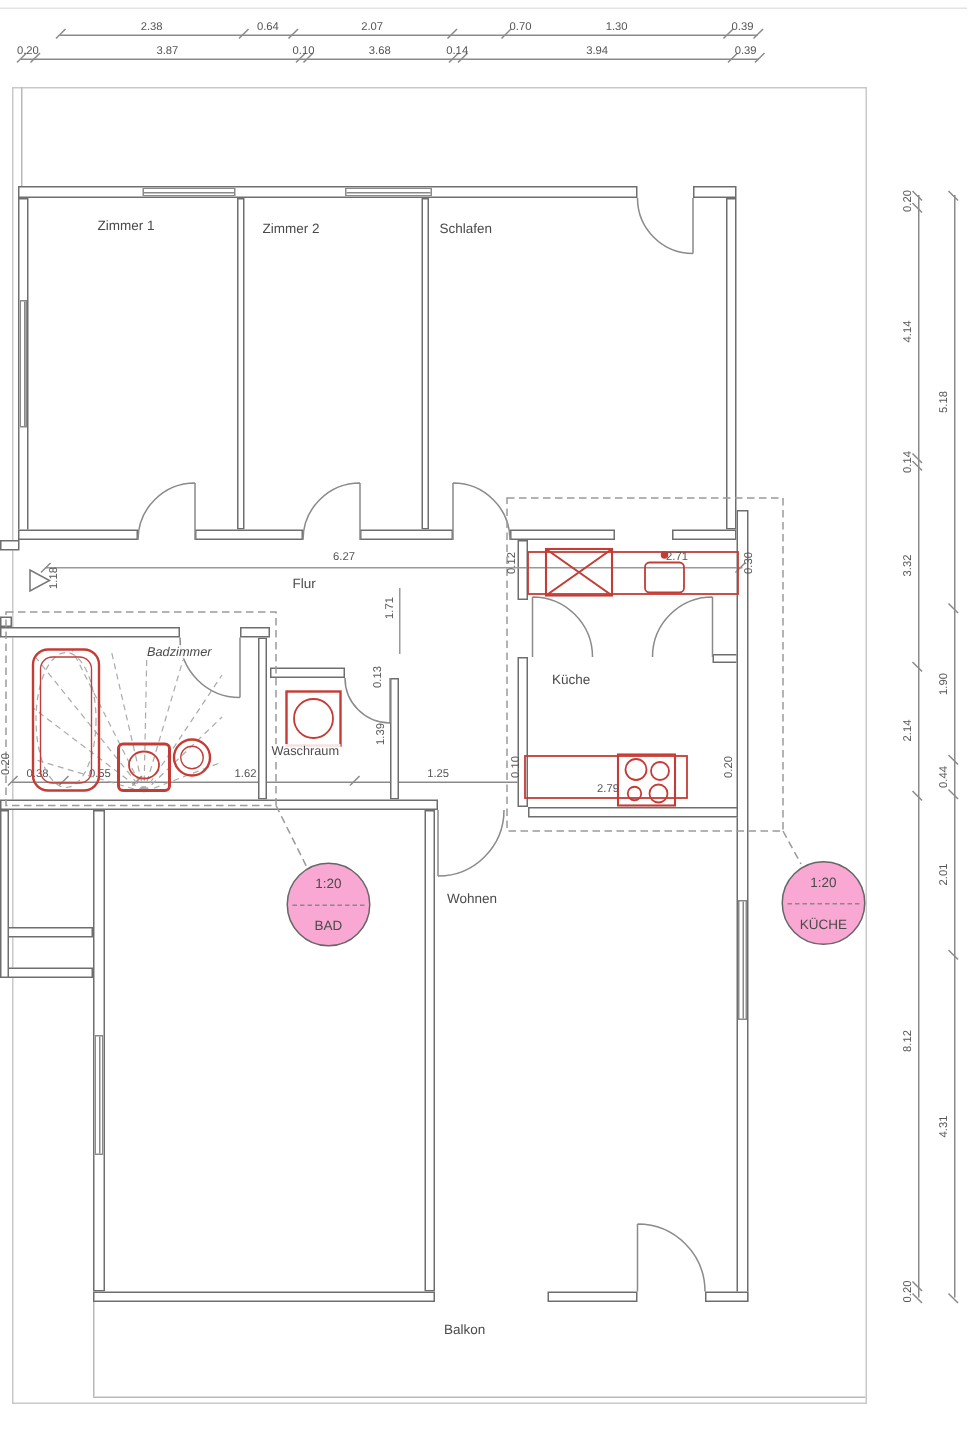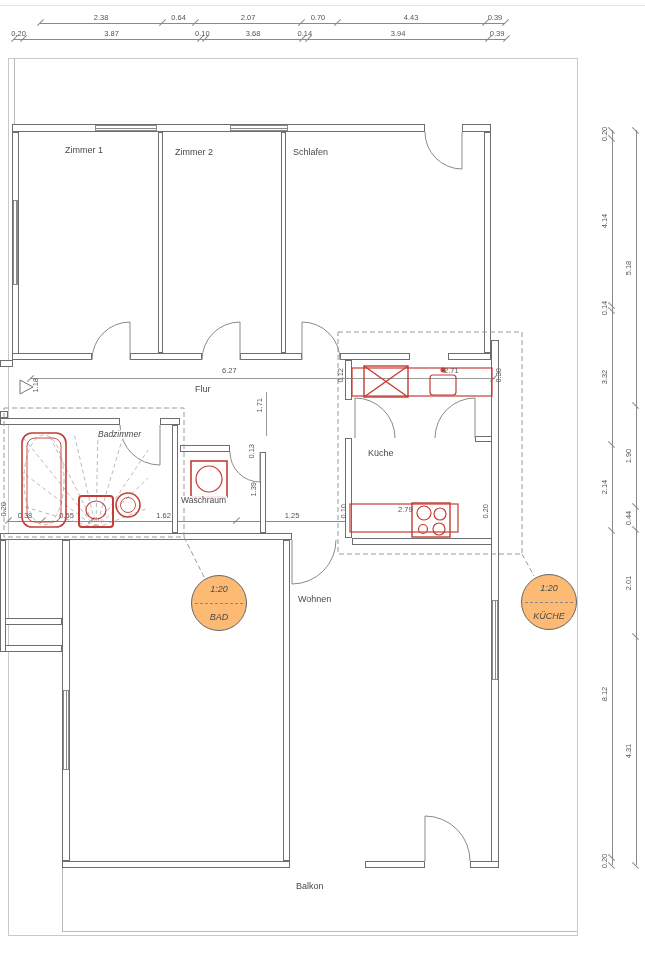--- a/index.html
+++ b/index.html
@@ -22,21 +22,21 @@
   .chain.v{border-right:1px solid #8a8a8a;}
   .tick{position:absolute;background:#8a8a8a;}
   .tick.th{width:1px;height:9px;bottom:-4px;transform:rotate(45deg);}
   .tick.tv{height:1px;width:9px;right:-4px;transform:rotate(45deg);}
   .tickabs{position:absolute;width:1px;height:9px;background:#8a8a8a;transform:rotate(45deg);}
   .dim-label{position:absolute;font-size:7.5px;color:#555;white-space:nowrap;line-height:1;}
   .dim-label.dh{bottom:2px;transform:translateX(-50%);}
   .dim-label.dv{right:4px;writing-mode:vertical-rl;transform:translateY(-50%) rotate(180deg);}
   .dimline{position:absolute;background:#999;}
   .detail-circle{position:absolute;width:54px;height:54px;border:1px solid #666;
-                 border-radius:50%;background:#fdba74;font-style:italic;}
+                 border-radius:50%;background:#f9a8d4;}
   .dc-top{position:absolute;top:8px;left:0;width:100%;text-align:center;font-size:9px;color:#4a4a4a;}
   .dc-bot{position:absolute;bottom:8px;left:0;width:100%;text-align:center;font-size:9px;color:#4a4a4a;}
   .dc-line{position:absolute;top:50%;left:5%;width:90%;border-top:1px dashed #888;}
 </style>
 </head>
 <body>
 
 <div id="plan">
 
   <div class="hair" style="left:0;top:5px;width:645px;height:1px;background:#e3e3e3;"></div>
@@ -47,22 +47,22 @@
       <div class="tick th" style="left: 0px;"></div>
       <div class="tick th" style="left: 122.152px;"></div>
       <div class="tick th" style="left: 155px;"></div>
       <div class="tick th" style="left: 261.242px;"></div>
       <div class="tick th" style="left: 297.169px;"></div>
       <div class="tick th" style="left: 444.983px;"></div>
       <div class="tick th" style="left: 465px;"></div>
       <div class="dim-label dh" style="left: 61.0762px;">2.38</div>
       <div class="dim-label dh" style="left: 138.576px;">0.64</div>
       <div class="dim-label dh" style="left: 208.121px;">2.07</div>
-      <div class="dim-label dh" style="left: 262px; padding-left: 32px;">0.70</div>
-      <div class="dim-label dh" style="left: 371.076px;">4.43</div>
+      <div class="dim-label dh" style="left: 291px; padding-left: 32px;">0.70</div>
+      <div class="dim-label dh" style="left: 371.076px;">1.30</div>
       <div class="dim-label dh" style="left: 454.992px;">0.39</div>
     </div>
   <div class="chain h" style="left:14px;top:26px;width:492px;height:13px;">
       <div class="tick th" style="left: 0px;"></div>
       <div class="tick th" style="left: 9.14498px;"></div>
       <div class="tick th" style="left: 186.1px;"></div>
       <div class="tick th" style="left: 190.673px;"></div>
       <div class="tick th" style="left: 287.61px;"></div>
       <div class="tick th" style="left: 294.011px;"></div>
       <div class="tick th" style="left: 474.167px;"></div>
@@ -239,21 +239,21 @@
   <div class="room-label" style="left:293px;top:148px;">Schlafen</div>
   <div class="room-label" style="left:195px;top:385px;">Flur</div>
   <div class="room-label onwhite" style="left:97px;top:430px;font-size:8.5px;font-style:italic;">Badzimmer</div>
   <div class="room-label onwhite" style="left:180px;top:496px;font-size:8.5px;">Waschraum</div>
   <div class="room-label" style="left:368px;top:449px;">Küche</div>
   <div class="room-label" style="left:298px;top:595px;text-align:center;">Wohnen</div>
   <div class="room-label" style="left:296px;top:882px;">Balkon</div>
 
   <div class="htext" style="left:222px;top:367px;">6.27</div>
   <div class="htext" style="left:416px;top:367px;padding-left:28px;">2.71</div>
-  <div class="htext" style="left:398px;top:506px;">2.79</div>
+  <div class="htext" style="left:398px;top:522px;">2.79</div>
   <div class="vtext" style="left:32px;top:378px;">1.18</div>
   <div class="vtext" style="left:256px;top:398px;">1.71</div>
   <div class="vtext" style="left:248px;top:444px;">0.13</div>
   <div class="vtext" style="left:250px;top:482px;">1.39</div>
   <div class="vtext" style="left:0;top:502px;">0.20</div>
   <div class="vtext" style="left:337px;top:368px;">0.12</div>
   <div class="vtext" style="left:495px;top:368px;">0.30</div>
   <div class="vtext" style="left:340px;top:504px;">0.10</div>
   <div class="vtext" style="left:482px;top:504px;">0.20</div>
 

